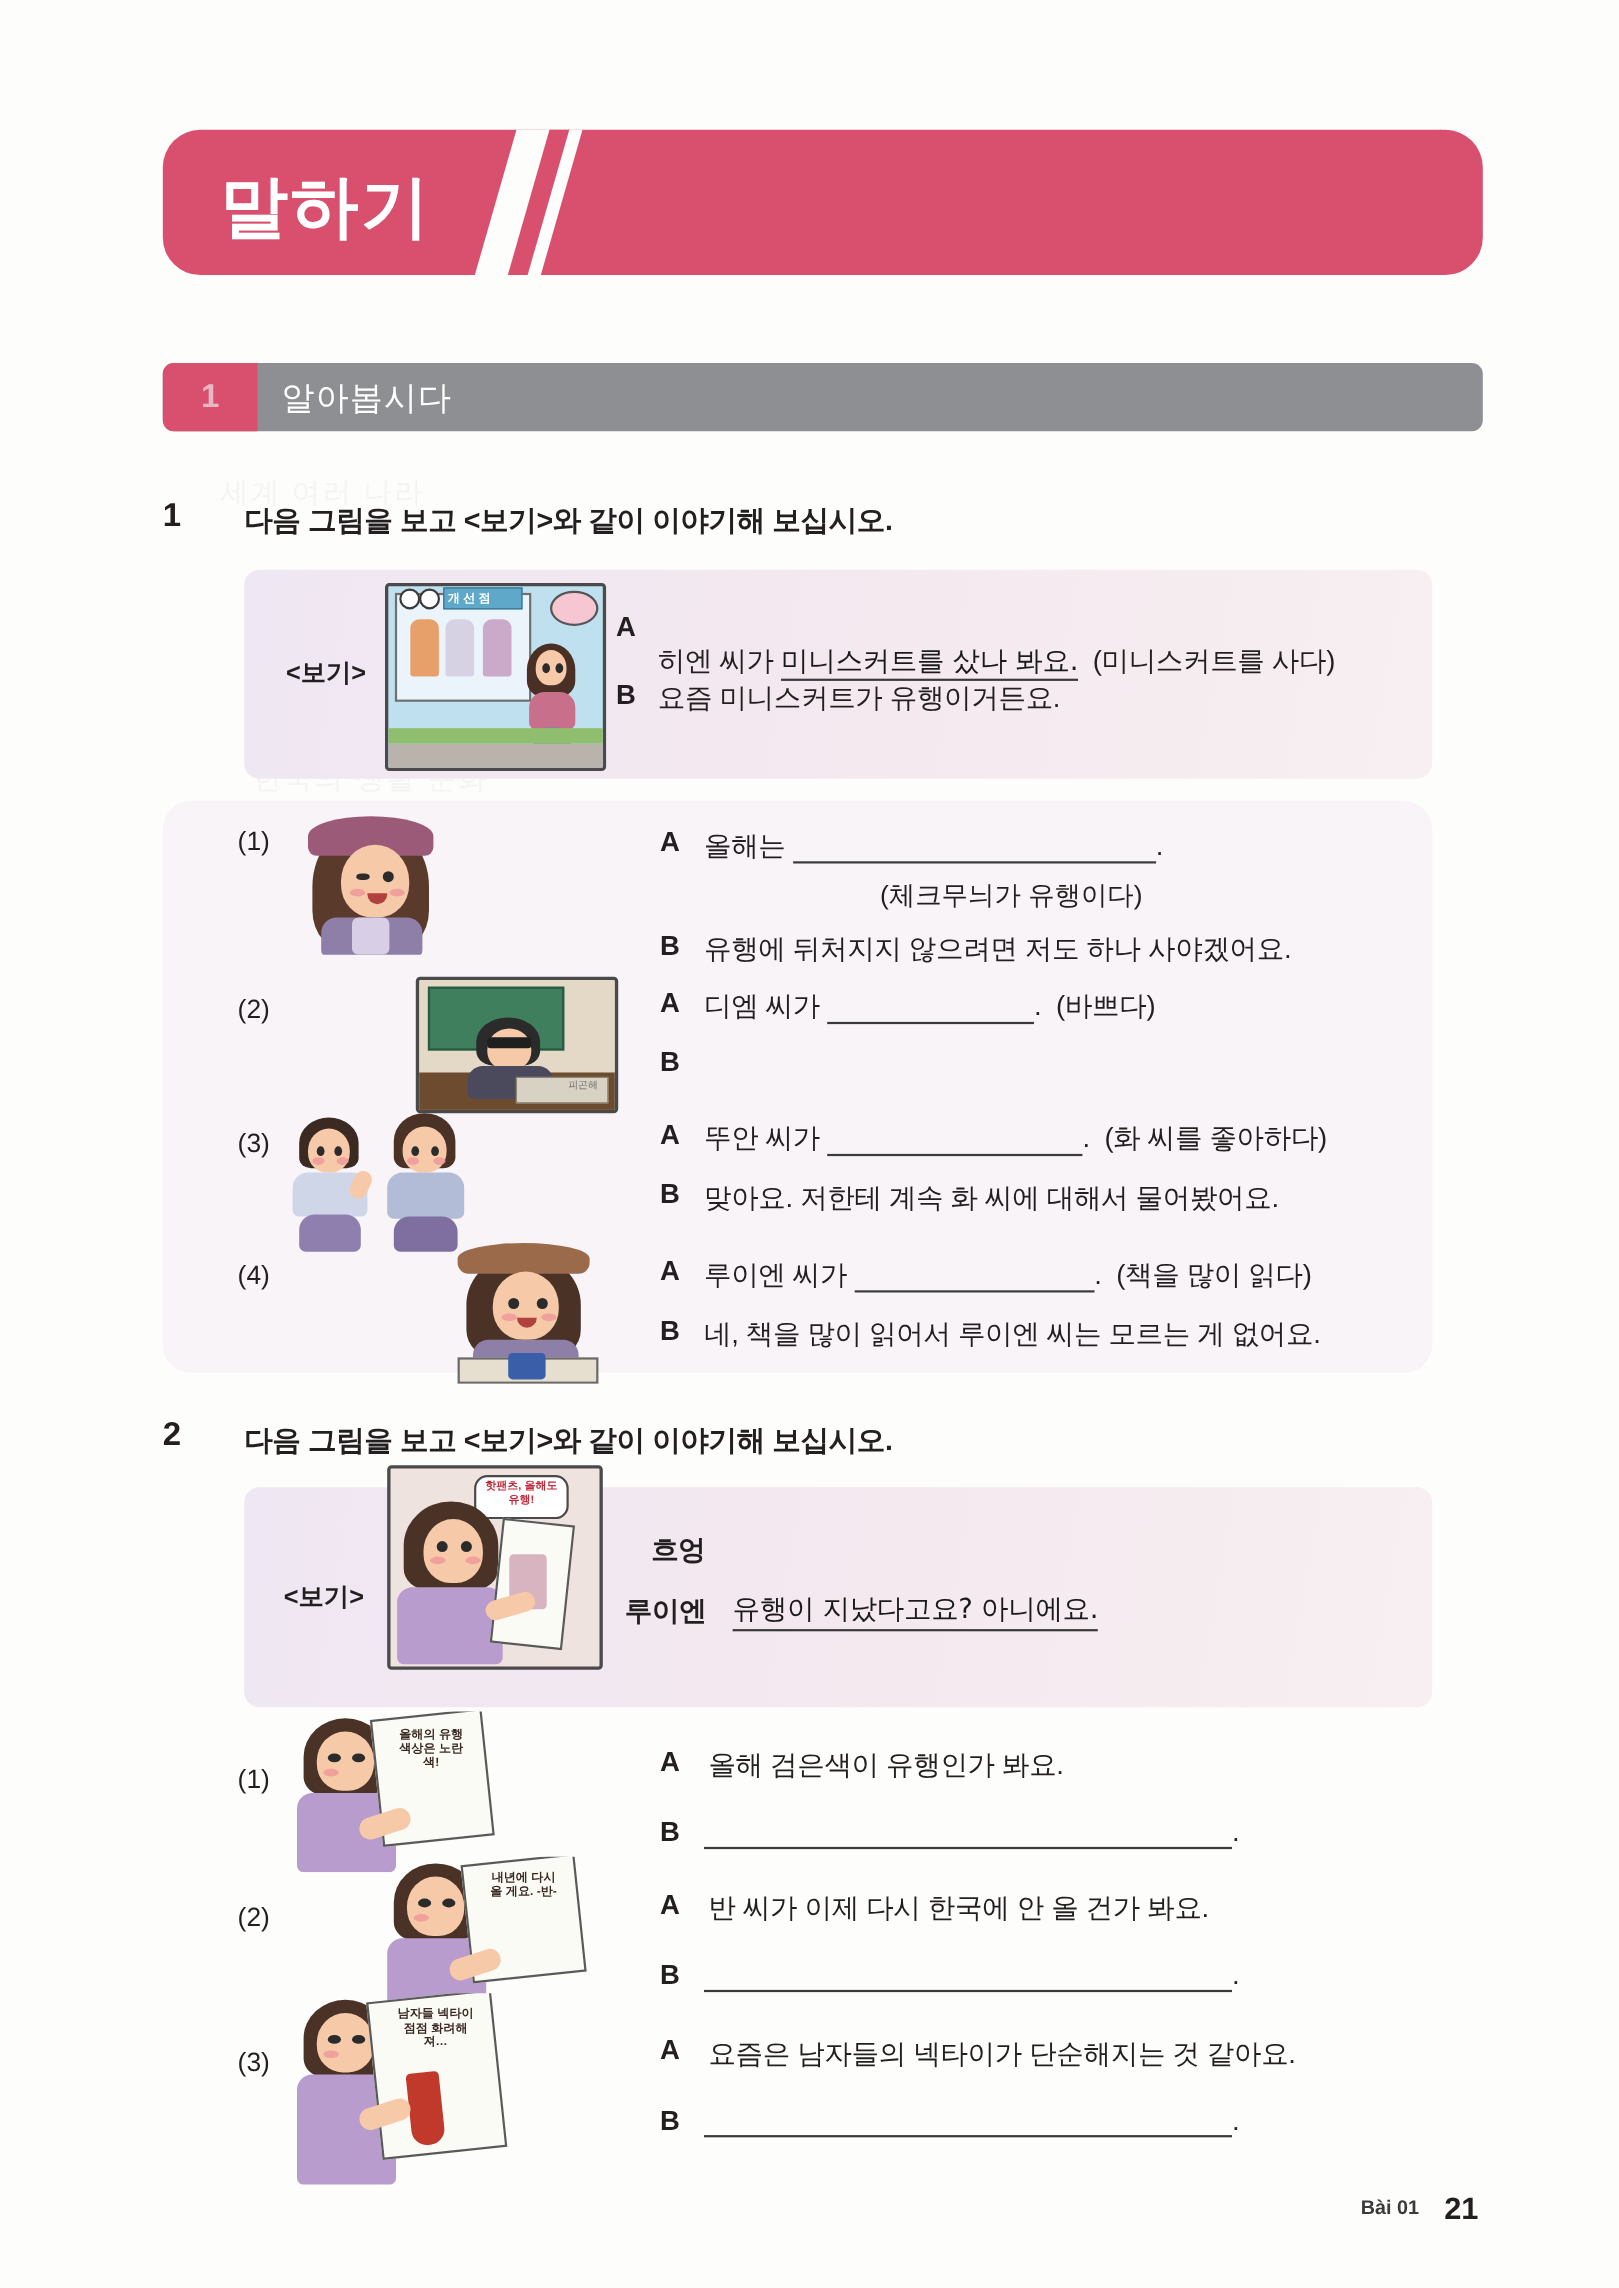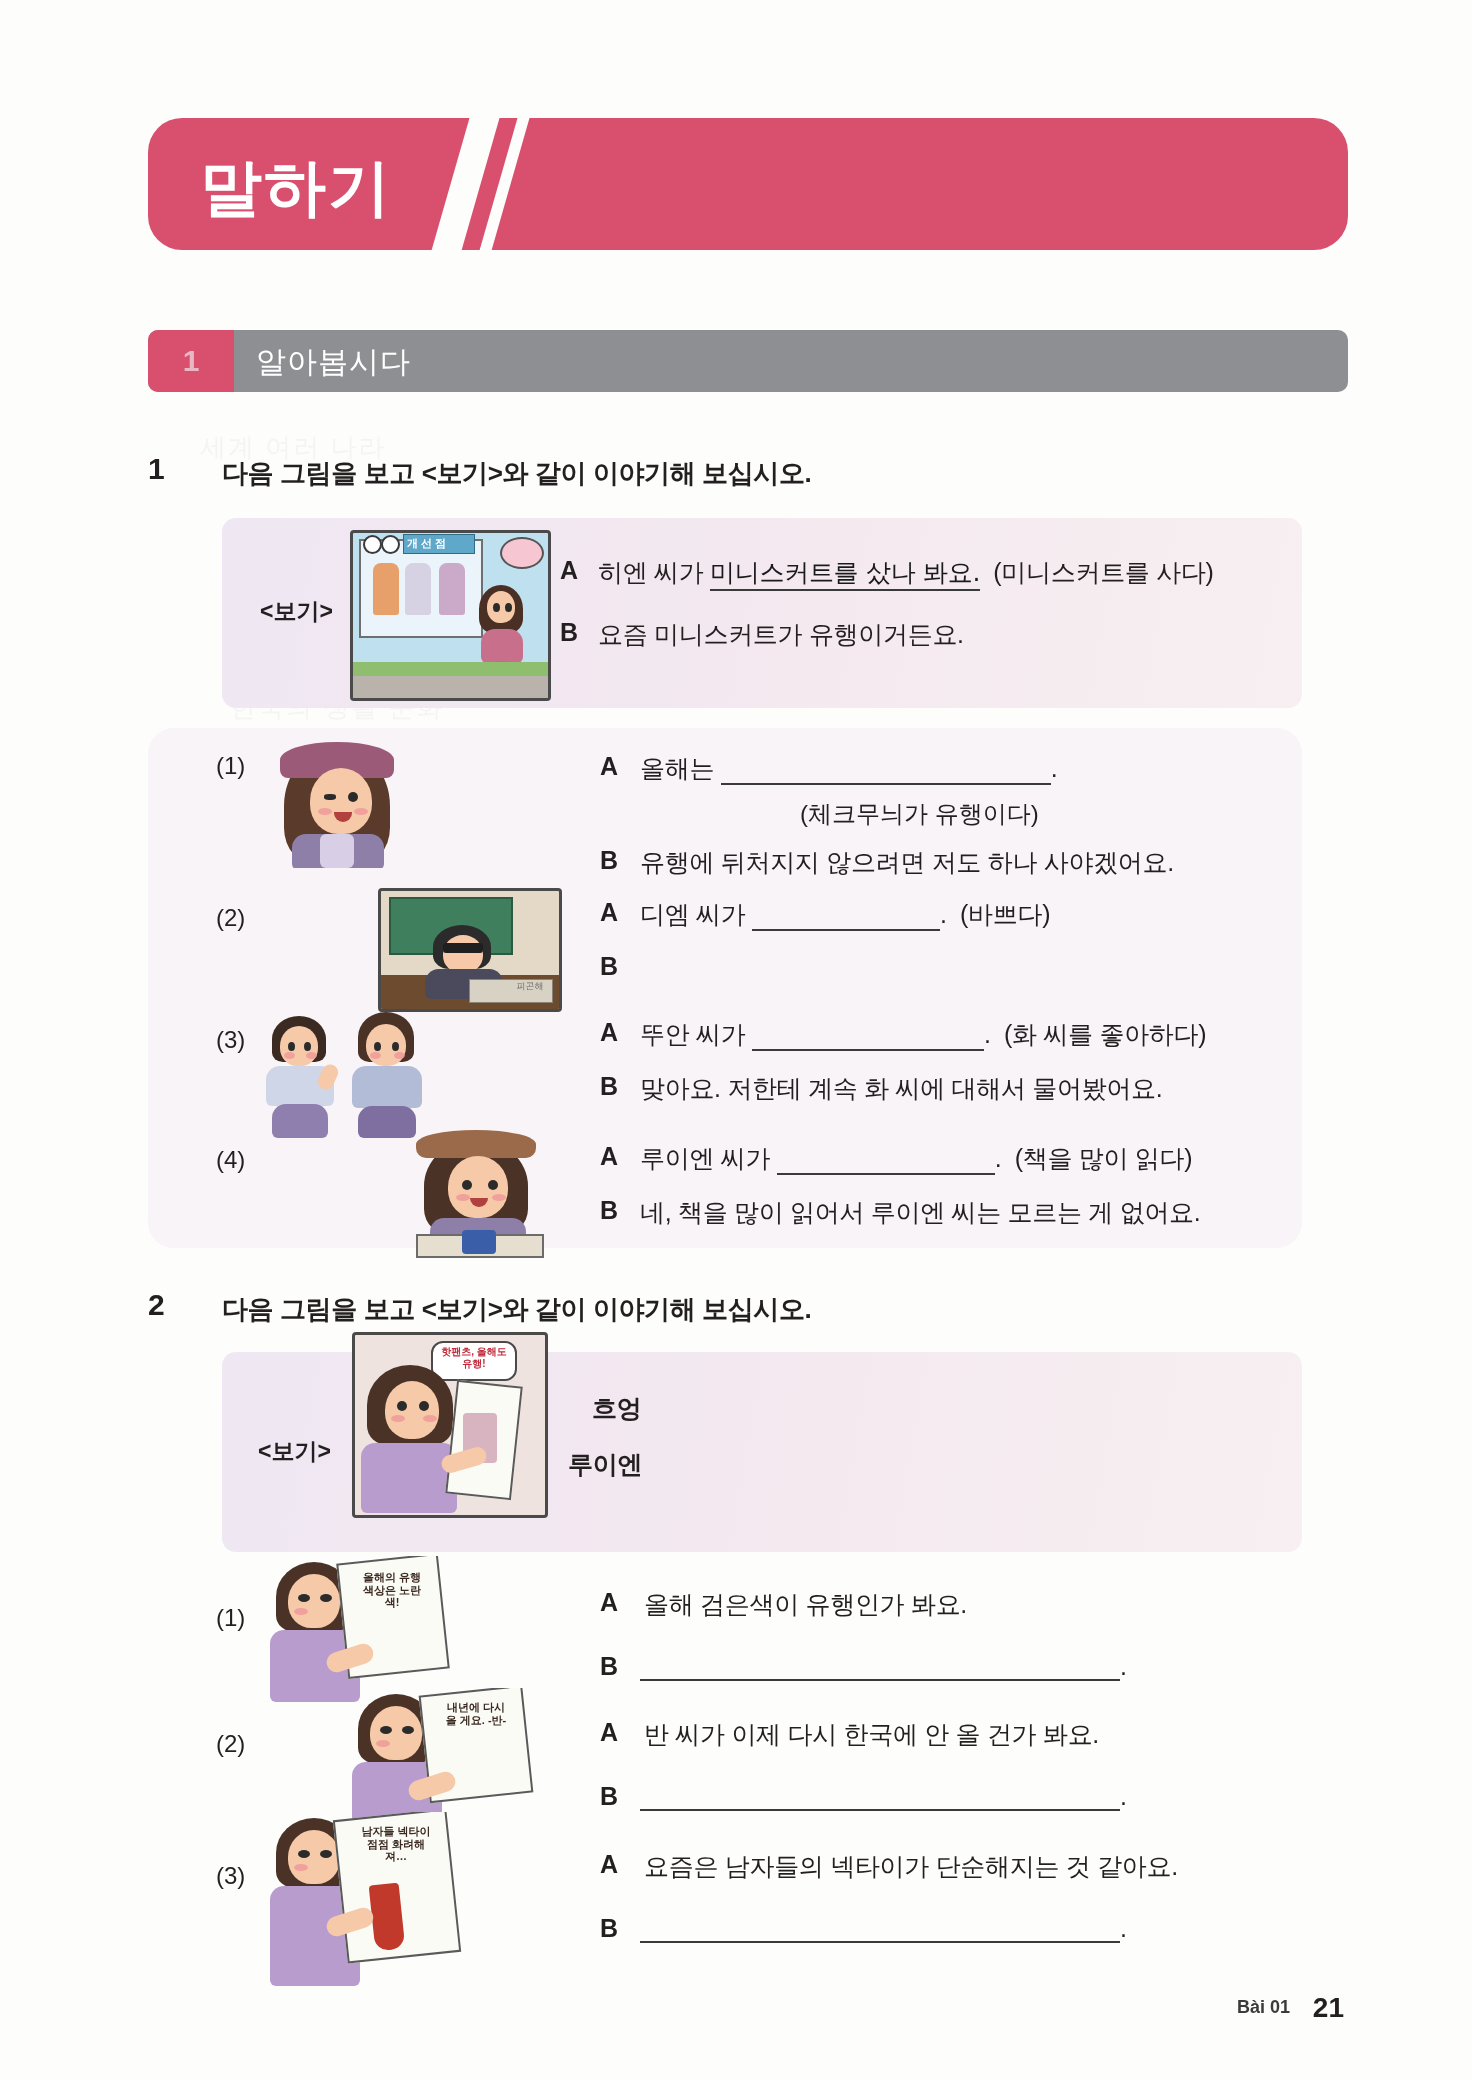--- a/index.html
+++ b/index.html
@@ -312,21 +312,21 @@
     <div class="eye" style="left:140px; top:70px;"></div>
     <div class="eye" style="left:152px; top:70px;"></div>
     <div class="body" style="left:128px; top:96px; width:42px; height:34px; background:#c8708b;"></div>
     <div class="body" style="left:132px; top:128px; width:34px; height:28px; background:#8f7fae;"></div>
 
     <div style="position:absolute; left:0; bottom:0; width:100%; height:22px; background:#b9b3ab;"></div>
     <div style="position:absolute; left:0; bottom:22px; width:100%; height:14px; background:#8fbf6e;"></div>
   </div>
 
   <div class="spk" style="left:560px; top:556px;">A</div>
-  <div class="line" style="left:598px; top:556px;">
+  <div class="line" style="left:598px; top:584px;">
     <span>히엔 씨가 </span><span class="hand u">미니스커트를 샀나 봐요.</span>&nbsp;&nbsp;<span>(미니스커트를 사다)</span>
   </div>
   <div class="spk" style="left:560px; top:618px;">B</div>
   <div class="line" style="left:598px; top:618px;">요즘 미니스커트가 유행이거든요.</div>
 
   <div class="items-box" style="left:148px; top:728px; width:1154px; height:520px;"></div>
 
   <div class="item-no" style="left:216px; top:752px;">(1)</div>
   <div class="pic" style="left:262px; top:738px; width:150px; height:130px;">
     <div class="hair" style="left:22px; top:8px; width:106px; height:120px; background:#5a3a2b; border-radius:55% 55% 35% 35%;"></div>
@@ -437,20 +437,21 @@
     <div class="cheek" style="left:36px; top:80px; width:14px;"></div>
     <div class="cheek" style="left:68px; top:80px; width:14px;"></div>
     <div class="body" style="left:6px; top:108px; width:96px; height:70px; background:#b79ccd;"></div>
     <div class="paper" style="left:96px; top:48px; width:62px; height:110px; transform:rotate(6deg);"></div>
     <div style="position:absolute; left:108px; top:78px; width:34px; height:50px; background:#d8b3c0; border-radius:4px;"></div>
     <div class="arm" style="left:86px; top:116px; width:46px; height:18px; transform:rotate(-16deg);"></div>
   </div>
 
   <div class="line" style="left:592px; top:1392px; font-weight:bold;">흐엉</div>
   <div class="line" style="left:568px; top:1448px; font-weight:bold;">루이엔</div>
+  <div class="line hand u" style="left:666px; top:1446px;">유행이 지났다고요? 아니에요.</div>
 
   <div class="item-no" style="left:216px; top:1604px;">(1)</div>
   <div class="pic" style="left:268px; top:1556px; width:184px; height:146px;">
     <div class="hair" style="left:8px; top:6px; width:76px; height:70px; background:#4a3226; border-radius:50% 50% 24% 24%;"></div>
     <div class="face" style="left:20px; top:18px; width:52px; height:54px;"></div>
     <div class="eye" style="left:30px; top:38px; width:12px; height:8px;"></div>
     <div class="eye" style="left:52px; top:38px; width:12px; height:8px;"></div>
     <div class="cheek" style="left:26px; top:52px; width:14px;"></div>
     <div class="body" style="left:2px; top:74px; width:90px; height:72px; background:#b79ccd;"></div>
     <div class="paper" style="left:74px; top:2px; width:98px; height:112px;"></div>

